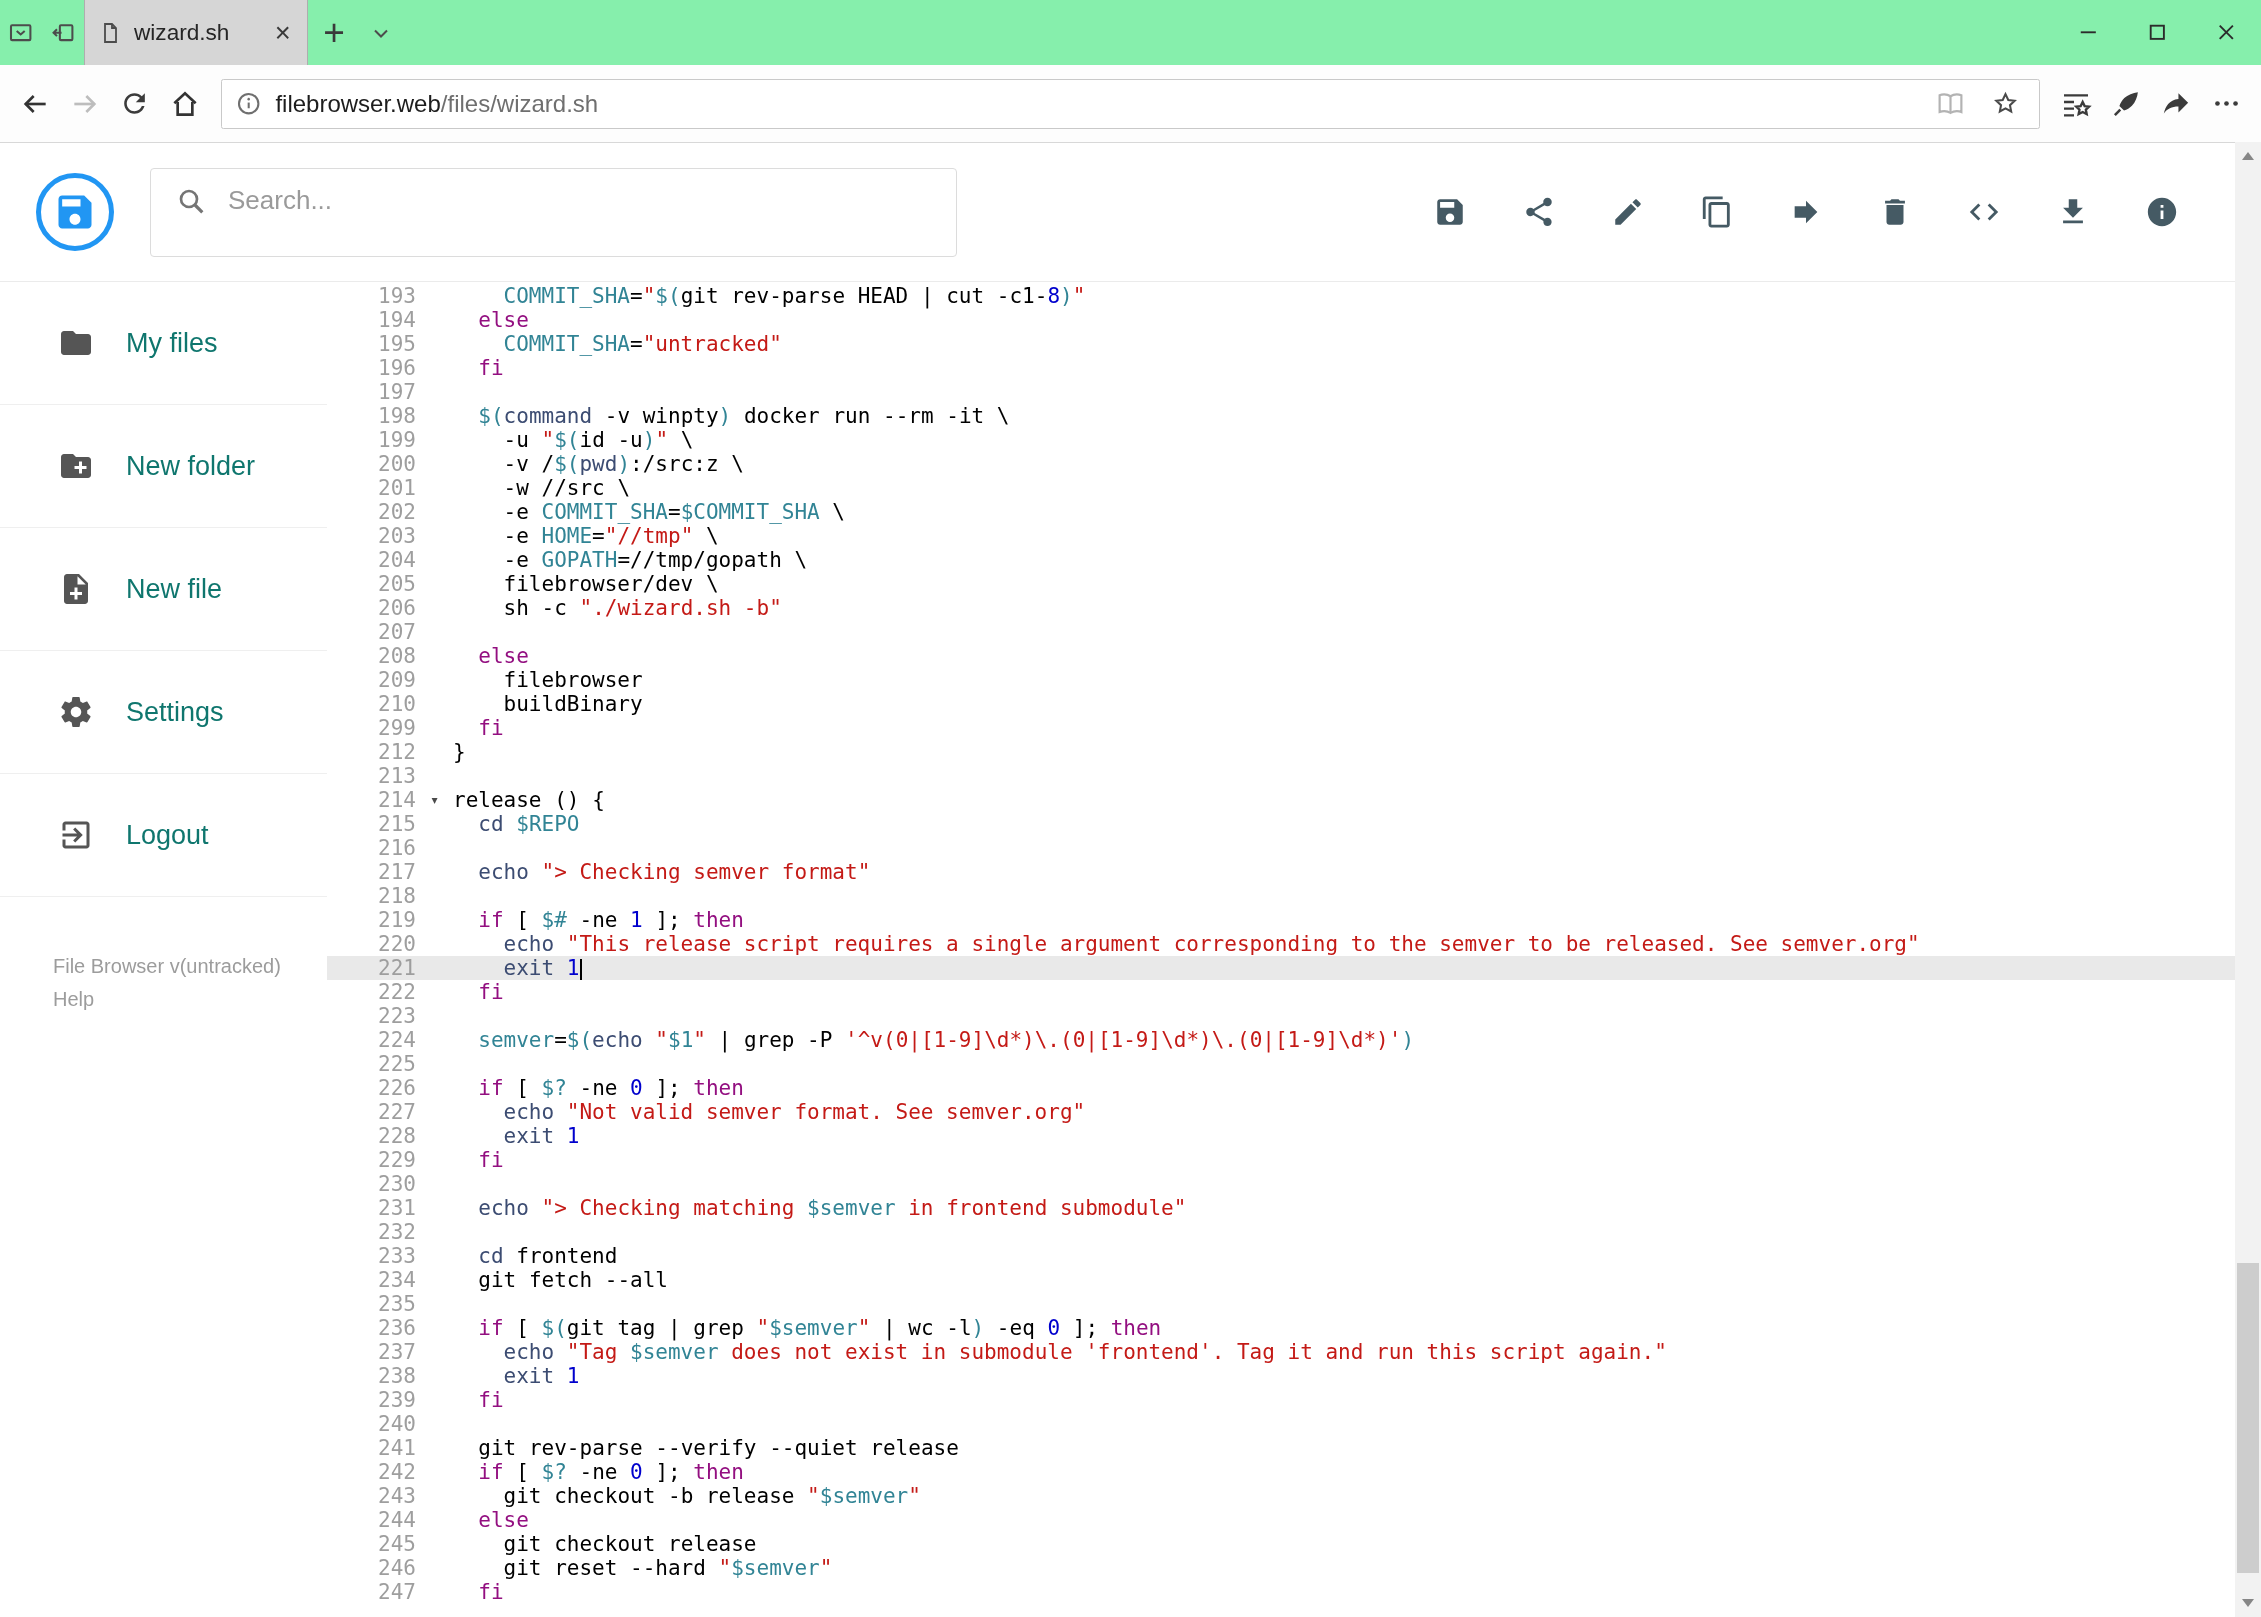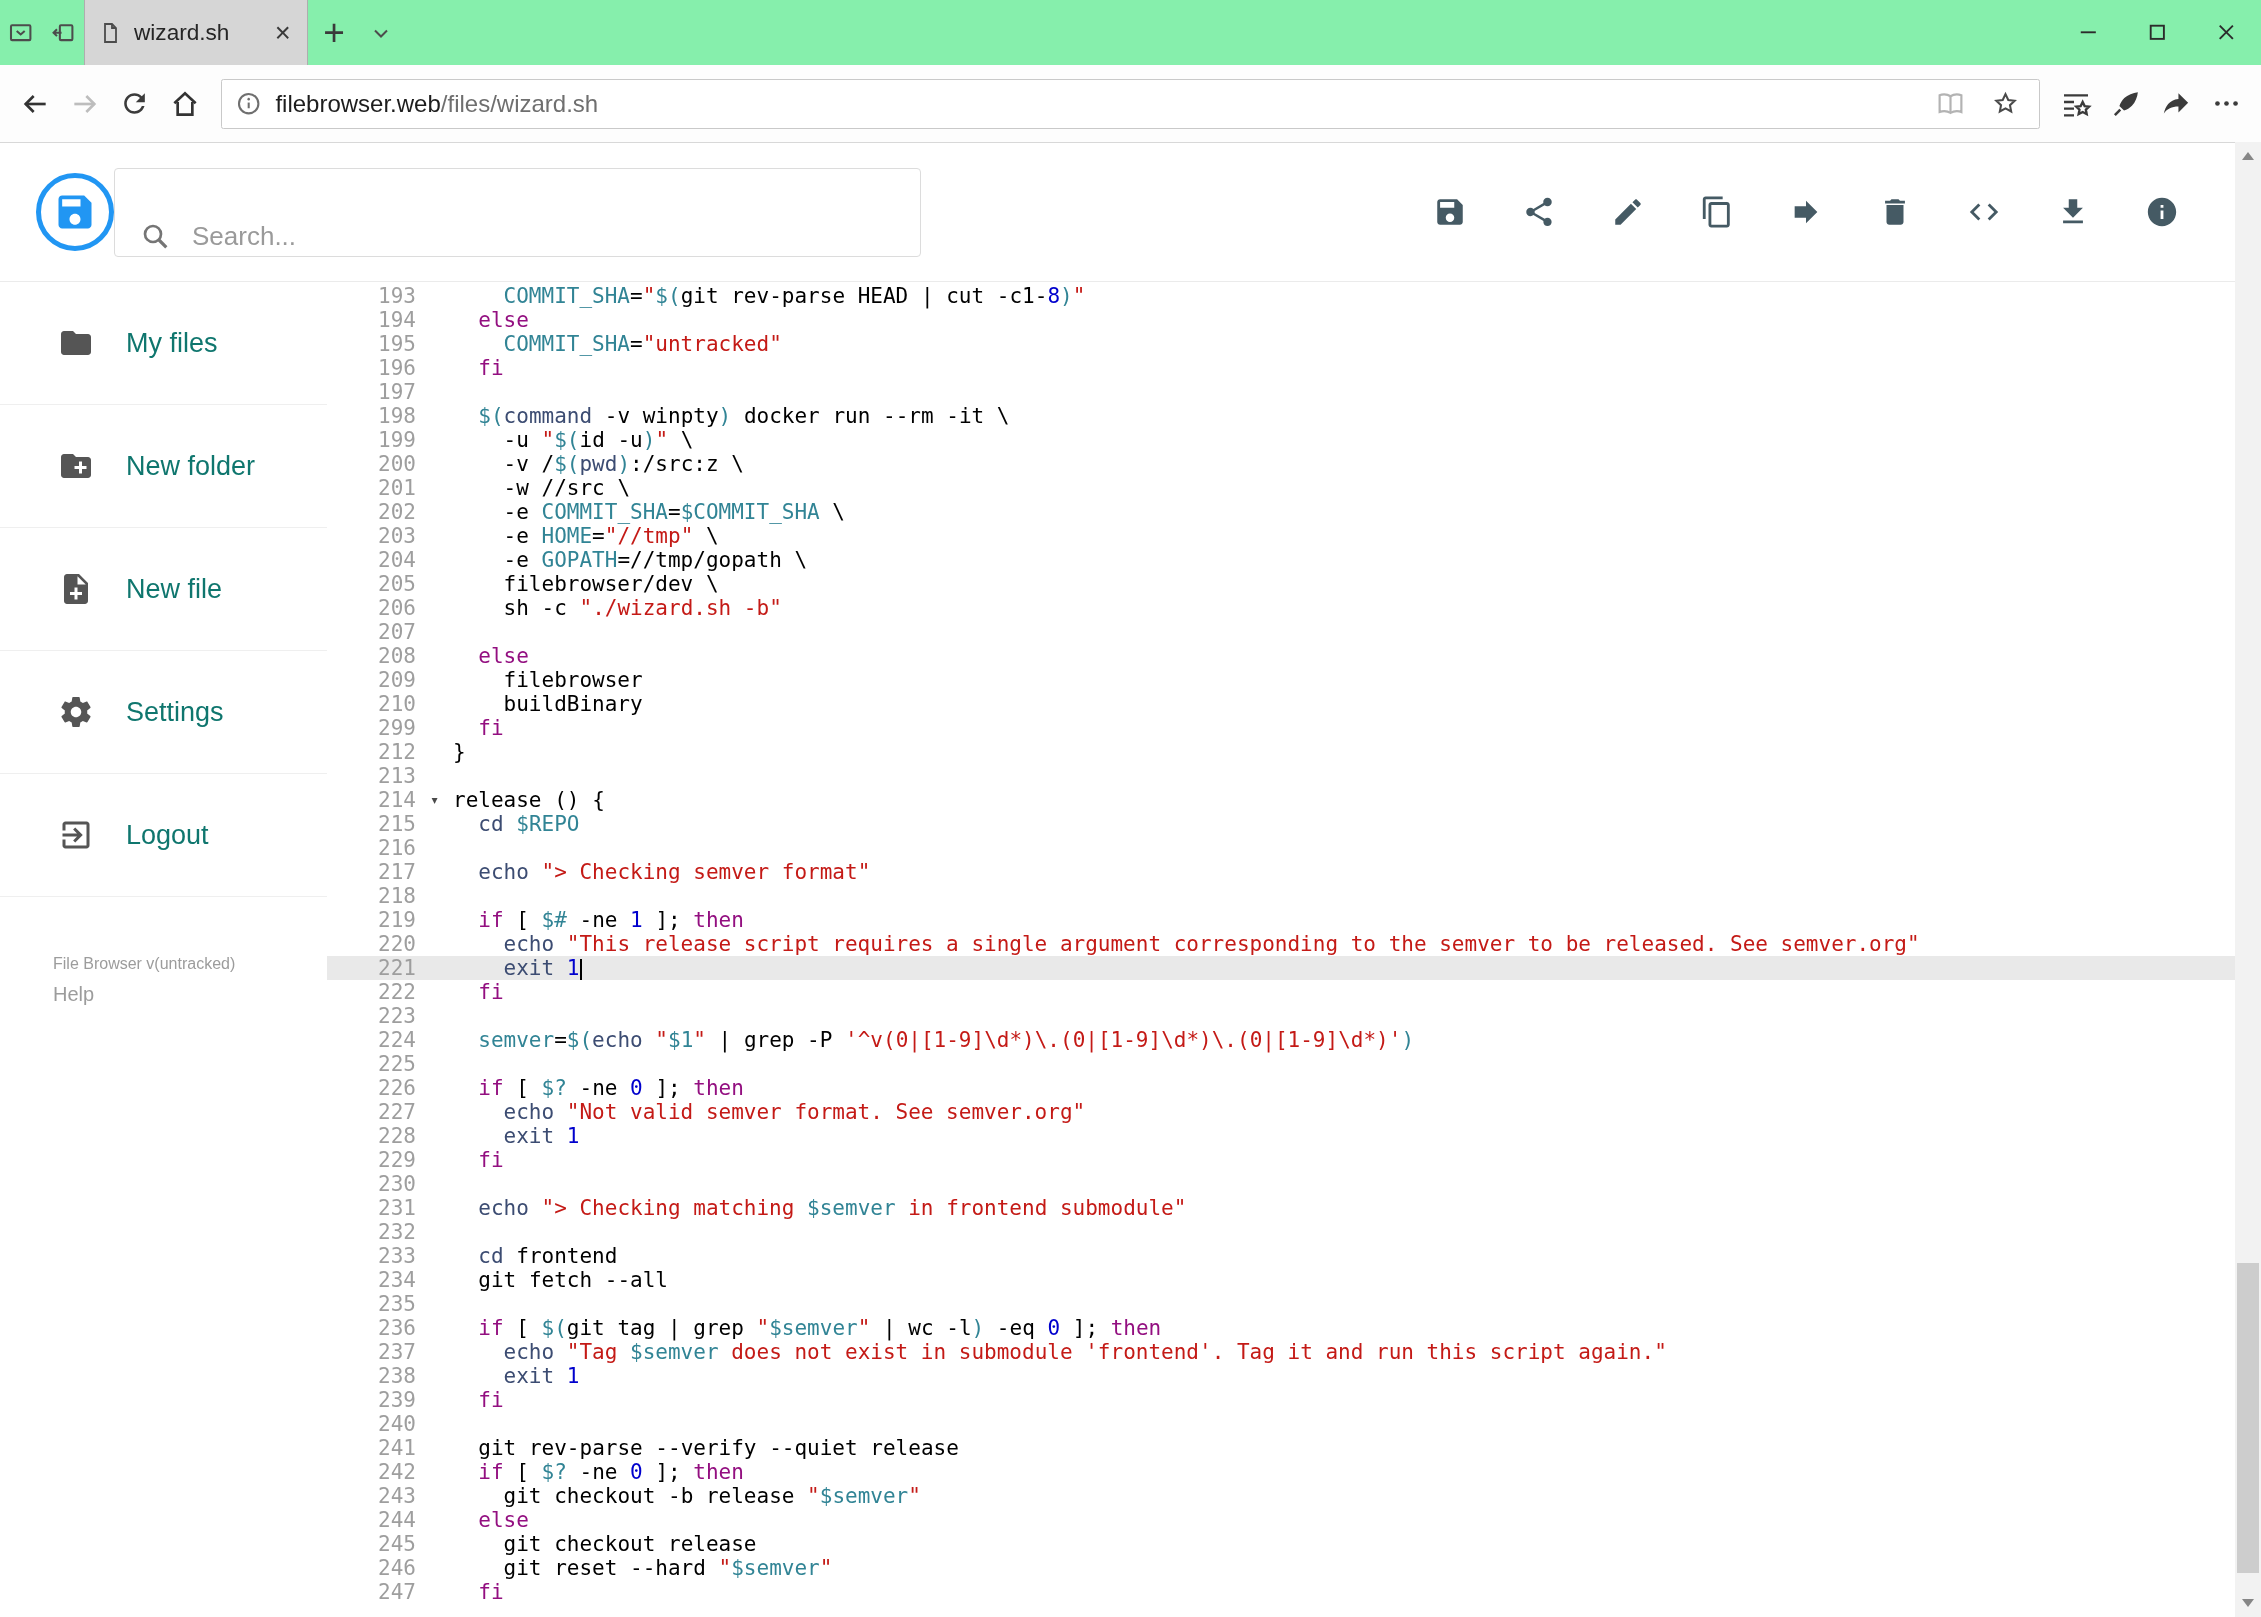--- a/index.html
+++ b/index.html
@@ -27,36 +27,36 @@
   .url { font-size:24px; white-space:nowrap; overflow:hidden; flex:1; }
   .url .domain { color:#1d1d1d; }
   .url .path { color:#6f6f6f; }
   .ab-icon { flex:none; display:flex; align-items:center; justify-content:center; width:42px; }
 
   
   .app-header { height:139px; background:#fff; border-bottom:0.8px solid #ebebeb;
                 display:flex; align-items:center; padding-left:36px; }
   .logo { width:78px; height:78px; border-radius:50%; border:5.7px solid #2196f3; background:#fff;
           display:flex; align-items:center; justify-content:center; flex:none; }
-  .searchbox { width:807px; height:89px; border:0.8px solid #dcdcdc; border-radius:4px;
-               display:flex; align-items:flex-end; padding:4px 24px; gap:21px; background:#fff; }
+  .searchbox { width:807px; height:89px; margin-left:36px; border:0.8px solid #dcdcdc; border-radius:4px;
+               display:flex; align-items:flex-start; padding:16px 24px; gap:21px; background:#fff; }
   .searchbox input { border:none; outline:none; flex:1; font-size:26px; color:#444;
                      font-family:"Liberation Sans", sans-serif; background:transparent; }
   .searchbox input::placeholder { color:#9a9a9a; }
   .hdr-actions { margin-left:auto; display:flex; align-items:center; gap:52px; padding-right:81px; }
   .tb-btn { width:37px; height:37px; display:flex; align-items:center; justify-content:center; }
 
   
   .app-body { display:flex; height:1336px; background:#fff; }
   .sidebar { width:327px; flex:none; }
   .sb-item { height:123px; display:flex; align-items:center; gap:32px; padding-left:58px;
              border-bottom:0.8px solid #efefef; cursor:default; }
   .sb-label { font-size:27px; color:#0f766e; }
   .sb-footer { padding:58px 16px 0 53px; }
-  .version { font-size:16px; color:#9c9c9c; }
+  .version { font-size:20px; color:#9c9c9c; }
   .help { font-size:20px; color:#9c9c9c; margin-top:9.7px; display:inline-block; }
 
   
   .editor { flex:1; font-family:"DejaVu Sans Mono", monospace; font-size:21px; line-height:24px;
             padding-top:2.4px; overflow:hidden; color:var(--txt,#000); }
   .line { display:flex; height:24px; white-space:pre; }
   .line.active { background:var(--albg,#e9e9e9); }
   .ln { width:89px; flex:none; text-align:right; color:var(--lnc,#9e9e9e); }
   .fold { width:37px; flex:none; text-align:center; font-size:15.3px; color:#4a4a4a; line-height:24px; }
   .code { flex:none; }

